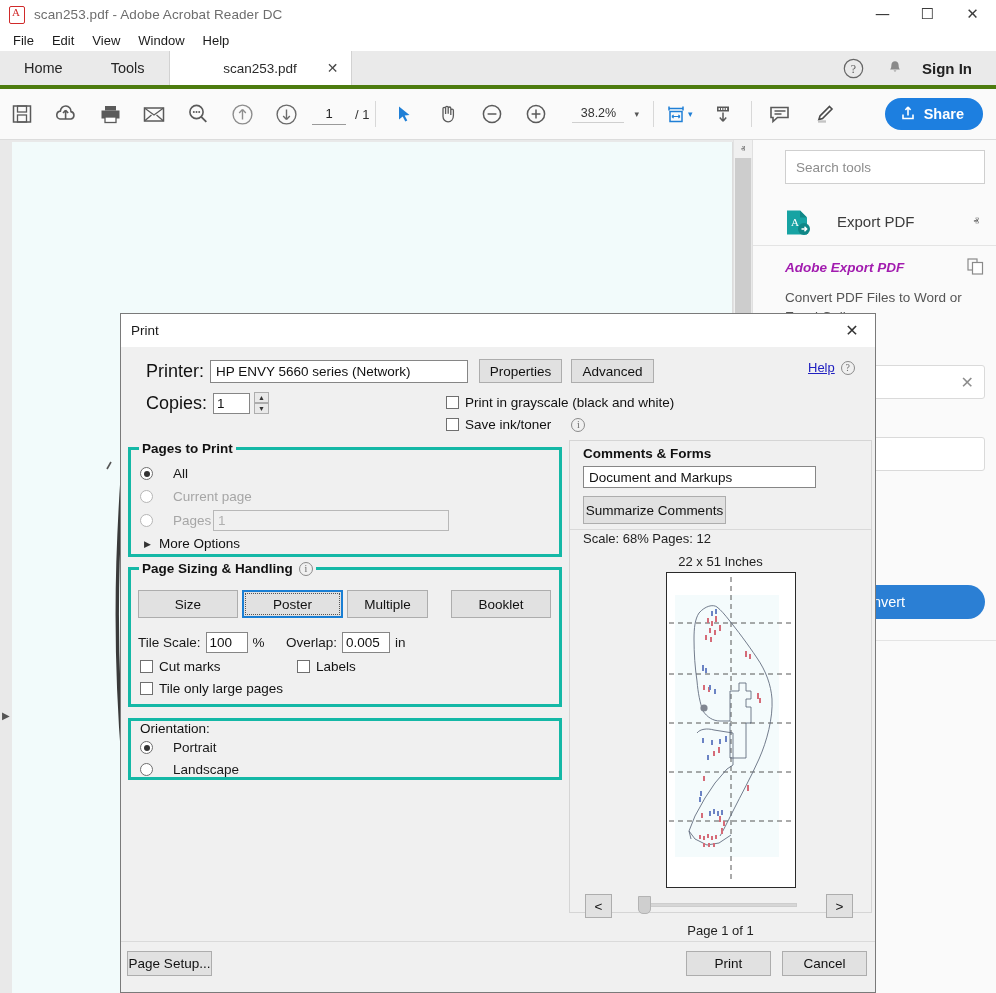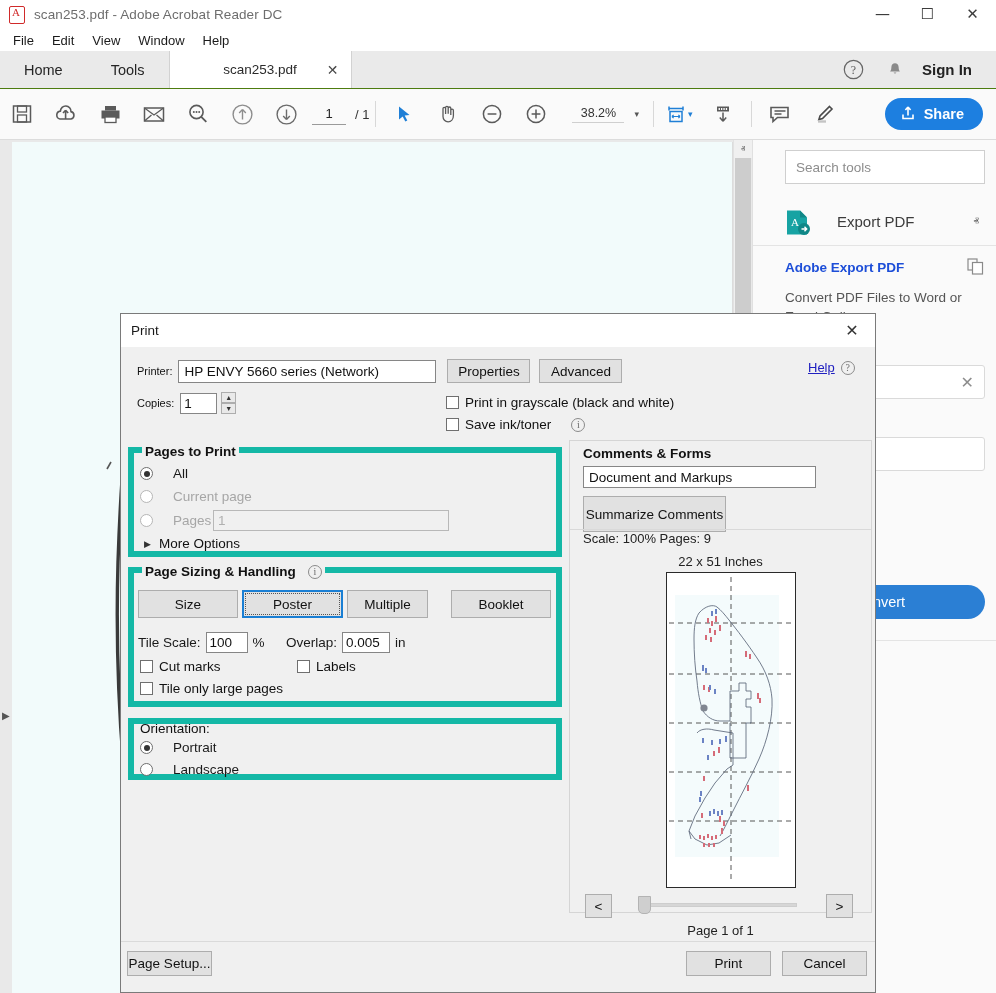--- a/index.html
+++ b/index.html
@@ -40,21 +40,21 @@
   
   #menubar{
     position:absolute; left:0; top:29px; width:996px; height:22px;
     background:#fff; display:flex; align-items:center; padding-left:4px;
   }
   #menubar .mi{ padding:2px 9px; font-size:13px; color:#1b1b1b; }
 
   
   #tabstrip{
     position:absolute; left:0; top:51px; width:996px; height:38px;
-    background:#eaeaea; border-bottom:1px solid #4d7c0f;
+    background:#eaeaea; border-bottom:4px solid #4d7c0f;
     display:flex; align-items:stretch;
   }
   .navtab{
     display:flex; align-items:center; justify-content:center;
     font-size:14.5px; color:#252525; padding:0 22px;
   }
   #tab-home{ padding:0 24px; }
   #tab-tools{ padding:0 24px; border-right:1px solid #d2d2d2; }
   #tab-doc{
     width:182px; background:#fff; position:relative;
@@ -145,21 +145,21 @@
     font-size:13.5px; display:flex; align-items:center; padding-left:10px;
   }
   #export-row{
     position:absolute; left:0px; top:58px; width:244px; height:48px;
     display:flex; align-items:center; border-bottom:1px solid #e4e4e4;
   }
   #export-icon{ margin-left:32px; width:24px; height:26px; position:relative; }
   #export-label{ margin-left:28px; font-size:15px; color:#3b3b3b; }
   #export-chevron{ margin-left:auto; margin-right:18px; color:#555; font-size:11px; }
   #aep-title{
-    position:absolute; left:32px; top:120px; font-size:13.5px; font-weight:bold; color:#1d4ed8;
+    position:absolute; left:32px; top:120px; font-size:13.5px; font-weight:bold; color:#a21caf;font-style:italic;
   }
   #aep-copy-icon{ position:absolute; right:12px; top:118px; color:#7a7a7a; font-size:14px;}
   #aep-sub{
     position:absolute; left:32px; top:148px; width:190px;
     font-size:13.5px; color:#555; line-height:19px;
   }
   #rp-file-row{
     position:absolute; left:32px; top:225px; width:200px; height:34px;
     border:1px solid #dadada; background:#fff; border-radius:3px;
     display:flex; align-items:center; justify-content:flex-end; padding-right:10px;
@@ -196,21 +196,21 @@
     position:absolute; left:0; top:0; width:754px; height:33px; background:#fff;
     display:flex; align-items:center;
   }
   #pd-title{ margin-left:10px; font-size:13.5px; color:#1a1a1a;}
   #pd-close{
     position:absolute; right:0; top:0; width:46px; height:33px;
     display:flex; align-items:center; justify-content:center;
     font-size:16px; color:#333; font-family:"DejaVu Sans",sans-serif;
   }
   #pd-body{ position:absolute; left:0; top:33px; width:754px; height:645px; }
-  .pd-lbl{ font-size:11px; color:#111; }
+  .pd-lbl{ font-size:18px; color:#111;margin-left:9px; }
   #printer-select{
     margin-left:6px; width:258px; height:23px; background:#fff; border:1px solid #868686;
     display:flex; align-items:center; padding-left:5px; font-size:13.5px; color:#111;
     position:relative;
   }
   #printer-caret{
     position:absolute; right:0; top:0; width:20px; height:21px;
     display:flex; align-items:center; justify-content:center; color:#444; font-size:10px;
   }
   .pd-btn{
@@ -235,21 +235,21 @@
     flex:1; border:1px solid #adadad; background:#e9e9e9;
     display:flex; align-items:center; justify-content:center; font-size:7px; color:#333;
   }
   .pd-chk-row{ position:absolute; display:flex; align-items:center; gap:6px; font-size:13.5px; color:#111;}
   .chkbox{ width:13px; height:13px; border:1px solid #6f6f6f; background:#fff; display:inline-block;}
   #chk-grayscale-row{ left:446px; top:395px; }
   #chk-saveink-row{ left:446px; top:417px; }
 
   
   .pd-group{
-    position:absolute; border:6px solid #14b8a6; background:#f0f0f0;
+    position:absolute; border:3px solid #14b8a6; background:#f0f0f0;
   }
   #grp-pages{ left:128px; top:447px; width:434px; height:110px; }
   .grp-title{
     position:absolute; left:8px; top:-9px; background:#f0f0f0; padding:0 3px;
     font-size:13.5px; font-weight:bold; color:#111;
   }
   .radio-row{ position:absolute; display:flex; align-items:center; gap:20px; font-size:13.5px;}
   .radio{
     width:13px;height:13px;border:1px solid #6f6f6f;border-radius:50%;background:#fff;
     display:inline-flex;align-items:center;justify-content:center;
@@ -305,21 +305,21 @@
     position:absolute; left:569px; top:440px; width:303px; height:473px;
     background:#f0f0f0; border:1px solid #d5d5d5;
   }
   #cf-title{ position:absolute; left:583px; top:446px; font-size:13.5px; font-weight:bold; color:#111;}
   #cf-select{
     position:absolute; left:583px; top:466px; width:233px; height:22px;
     background:#fff; border:1px solid #868686; font-size:13.5px; color:#111;
     display:flex; align-items:center; padding-left:5px;
   }
   #cf-caret{ position:absolute; right:0;top:0;width:20px;height:20px;display:flex;align-items:center;justify-content:center;color:#444;font-size:10px;}
-  #btn-summarize{ position:absolute; left:583px; top:496px; width:143px; height:36px;}
+  #btn-summarize{ position:absolute; left:583px; top:496px; width:143px; height:28px;}
   #pv-hr{ position:absolute; left:570px; top:529px; width:301px; height:1px; background:#d9d9d9;}
   #pv-scale{ position:absolute; left:583px; top:531px; font-size:13px; color:#222;}
   #pv-dims{ position:absolute; left:569px; top:554px; width:303px; text-align:center; font-size:13px; color:#222;}
   #pv-thumb{
     position:absolute; left:666px; top:572px; width:130px; height:316px;
     background:#fff; border:1px solid #2a2a2a;
   }
   #pv-nav-prev{ position:absolute; left:585px; top:894px; width:27px; height:24px;}
   #pv-nav-next{ position:absolute; left:826px; top:894px; width:27px; height:24px;}
   #pv-slider-track{
@@ -688,21 +688,21 @@
   <span class="radio dim"></span>
   <span class="dimtxt">Pages</span>
 </div>
 <div id="pages-input">1</div>
 <div id="more-options">
   <span id="mo-tri">▶</span>
   <span>More Options</span>
 </div>
 
 <div class="pd-group" id="grp-sizing">
-  <div class="grp-title" style="display:flex;align-items:center;gap:12px;">
+  <div class="grp-title" style="display:flex;align-items:center;gap:6px;">
     <span>Page Sizing &amp; Handling</span>
     <span class="circ-i" style="font-weight:normal;">i</span>
   </div>
 </div>
 <div class="seg-btn" id="seg-size">Size</div>
 <div class="seg-btn" id="seg-poster">
   <span style="position:relative;z-index:2;">Poster</span>
 </div>
 <div class="seg-btn" id="seg-multiple">Multiple</div>
 <div class="seg-btn" id="seg-booklet">Booklet</div>
@@ -742,21 +742,21 @@
 </div>
 
 <div id="preview-col"></div>
 <div id="cf-title">Comments &amp; Forms</div>
 <div id="cf-select">
   <span>Document and Markups</span>
   <span id="cf-caret">ⱟ</span>
 </div>
 <div class="pd-btn" id="btn-summarize">Summarize Comments</div>
 <div id="pv-hr"></div>
-<div id="pv-scale">Scale: 100% Pages: 9</div>
+<div id="pv-scale">Scale: 68% Pages: 12</div>
 <div id="pv-dims">22 x 51 Inches</div>
 
 <div id="pv-thumb">
   <svg width="128" height="314" viewBox="0 0 128 314">
     <rect x="0" y="0" width="128" height="314" fill="#ffffff"></rect>
     <rect x="8" y="22" width="104" height="262" fill="#f4fbfc"></rect>
 
     <g stroke="#444" stroke-width="0.9" stroke-dasharray="5,4" fill="none">
       <line x1="64" y1="4" x2="64" y2="310"></line>
       <line x1="2" y1="50" x2="126" y2="50"></line>

